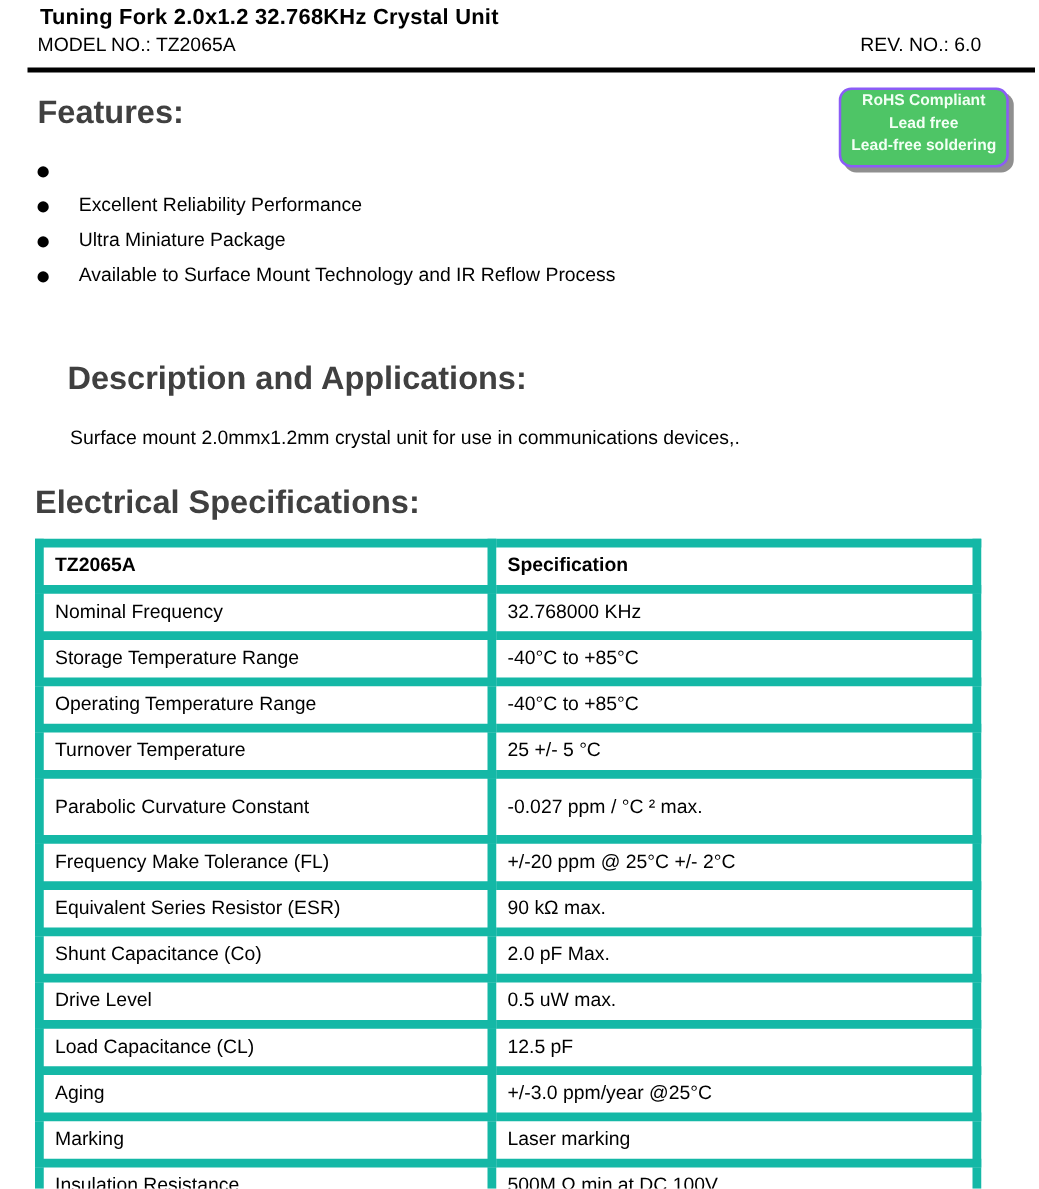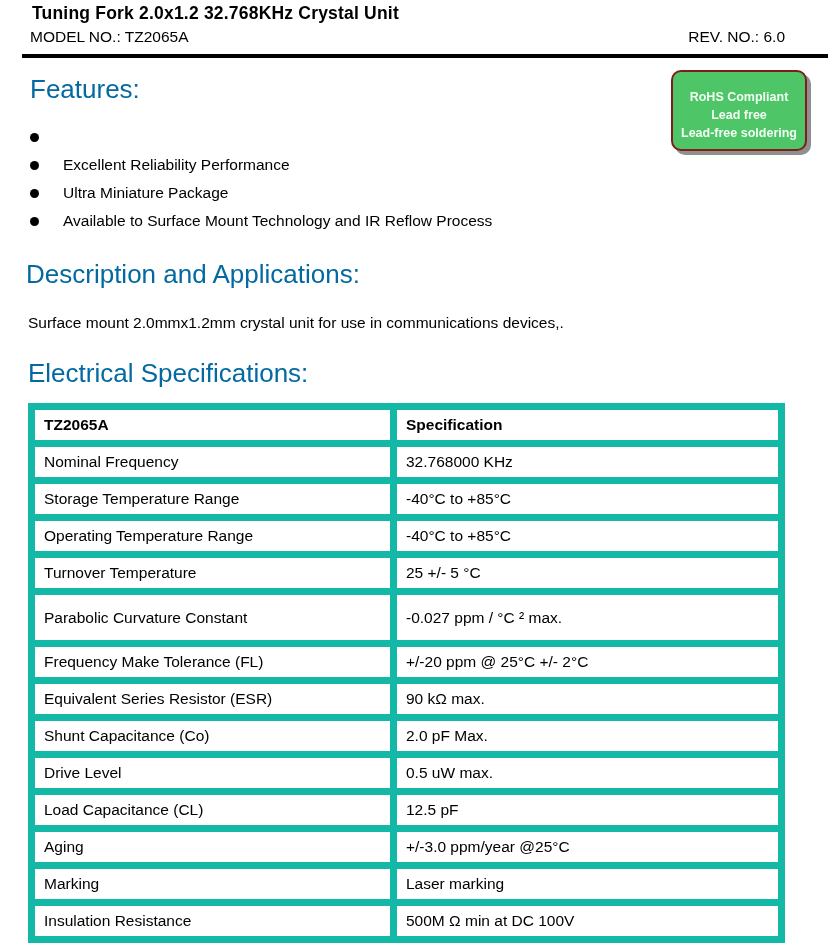--- a/index.html
+++ b/index.html
@@ -32,35 +32,35 @@
   .double-rule {
     margin: 8px 3px 0 22px;
     height: 3px;
     border-top: 2px solid #000;
     border-bottom: 2px solid #000;
   }
 
   
   .section-heading {
     font-size: 26px;
-    font-weight: 400;
-    color: #0369a1;
+    font-weight: 700;
+    color: #404040;
   }
 
   
   .features { position: relative; margin-top: 16px; }
   .features .section-heading { margin-left: 30px; }
   .rohs-badge {
     position: absolute;
     top: -4px;
     right: 24px;
     width: 136px;
-    padding: 17px 4px 6px 4px;
+    padding: 0 4px 6px 4px;
     background: #4ec566;
-    border: 2px solid #7f1d1d;
+    border: 2px solid #8b5cf6;
     border-radius: 10px;
     box-shadow: 4px 4px 0 #8f8f8f;
     text-align: center;
     color: #f2fff4;
     font-size: 12.5px;
     font-weight: 700;
     line-height: 1.43;
   }
   .feature-list {
     list-style: none;
@@ -75,21 +75,21 @@
   .bullet {
     width: 9px;
     height: 9px;
     border-radius: 50%;
     background: #000;
     margin-right: 24px;
     flex: 0 0 auto;
   }
 
   
-  .description { margin-top: 24px; }
+  .description { margin-top: 52px; padding-left: 28px; }
   .description .section-heading { margin-left: 26px; }
   .description-body {
     margin: 24px 0 0 28px;
     font-size: 15.5px;
   }
 
   
   .specs { margin-top: 26px; }
   .specs .section-heading { margin-left: 28px; }
   .spec-table {

